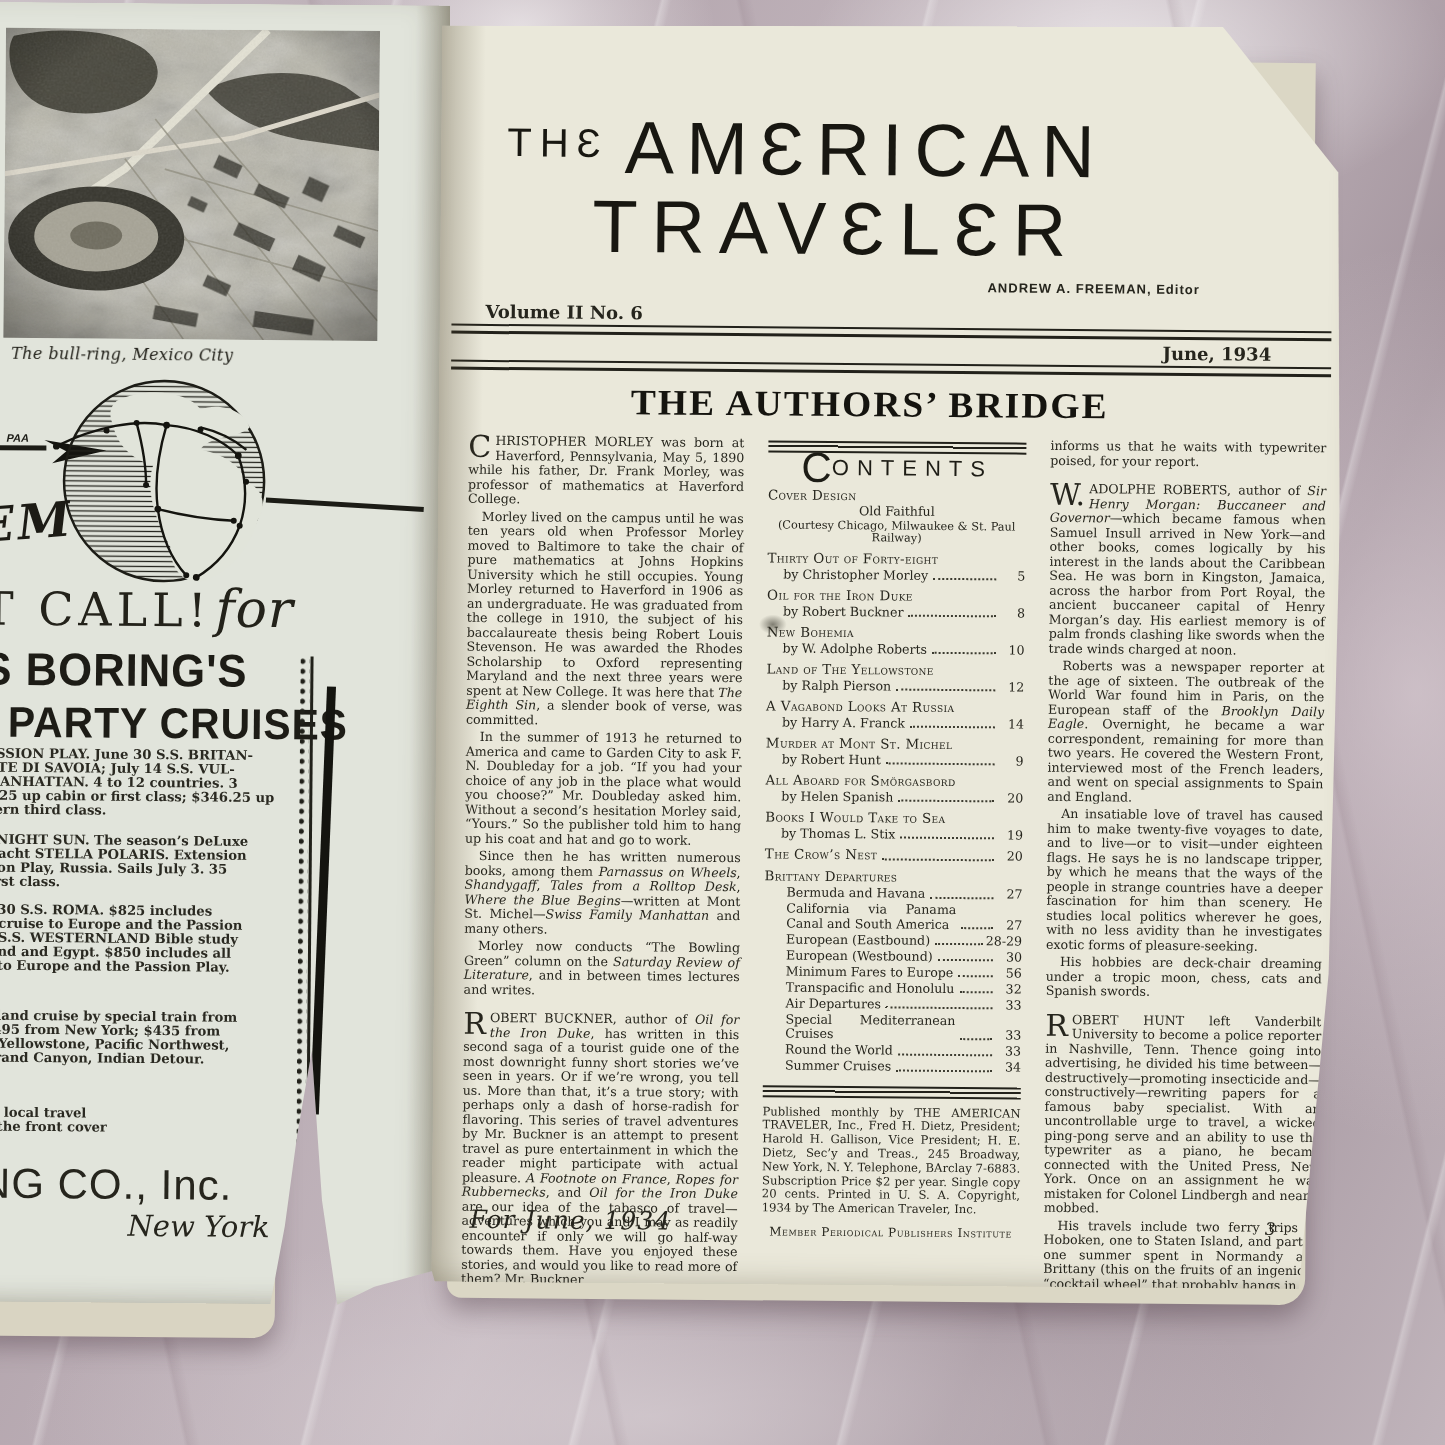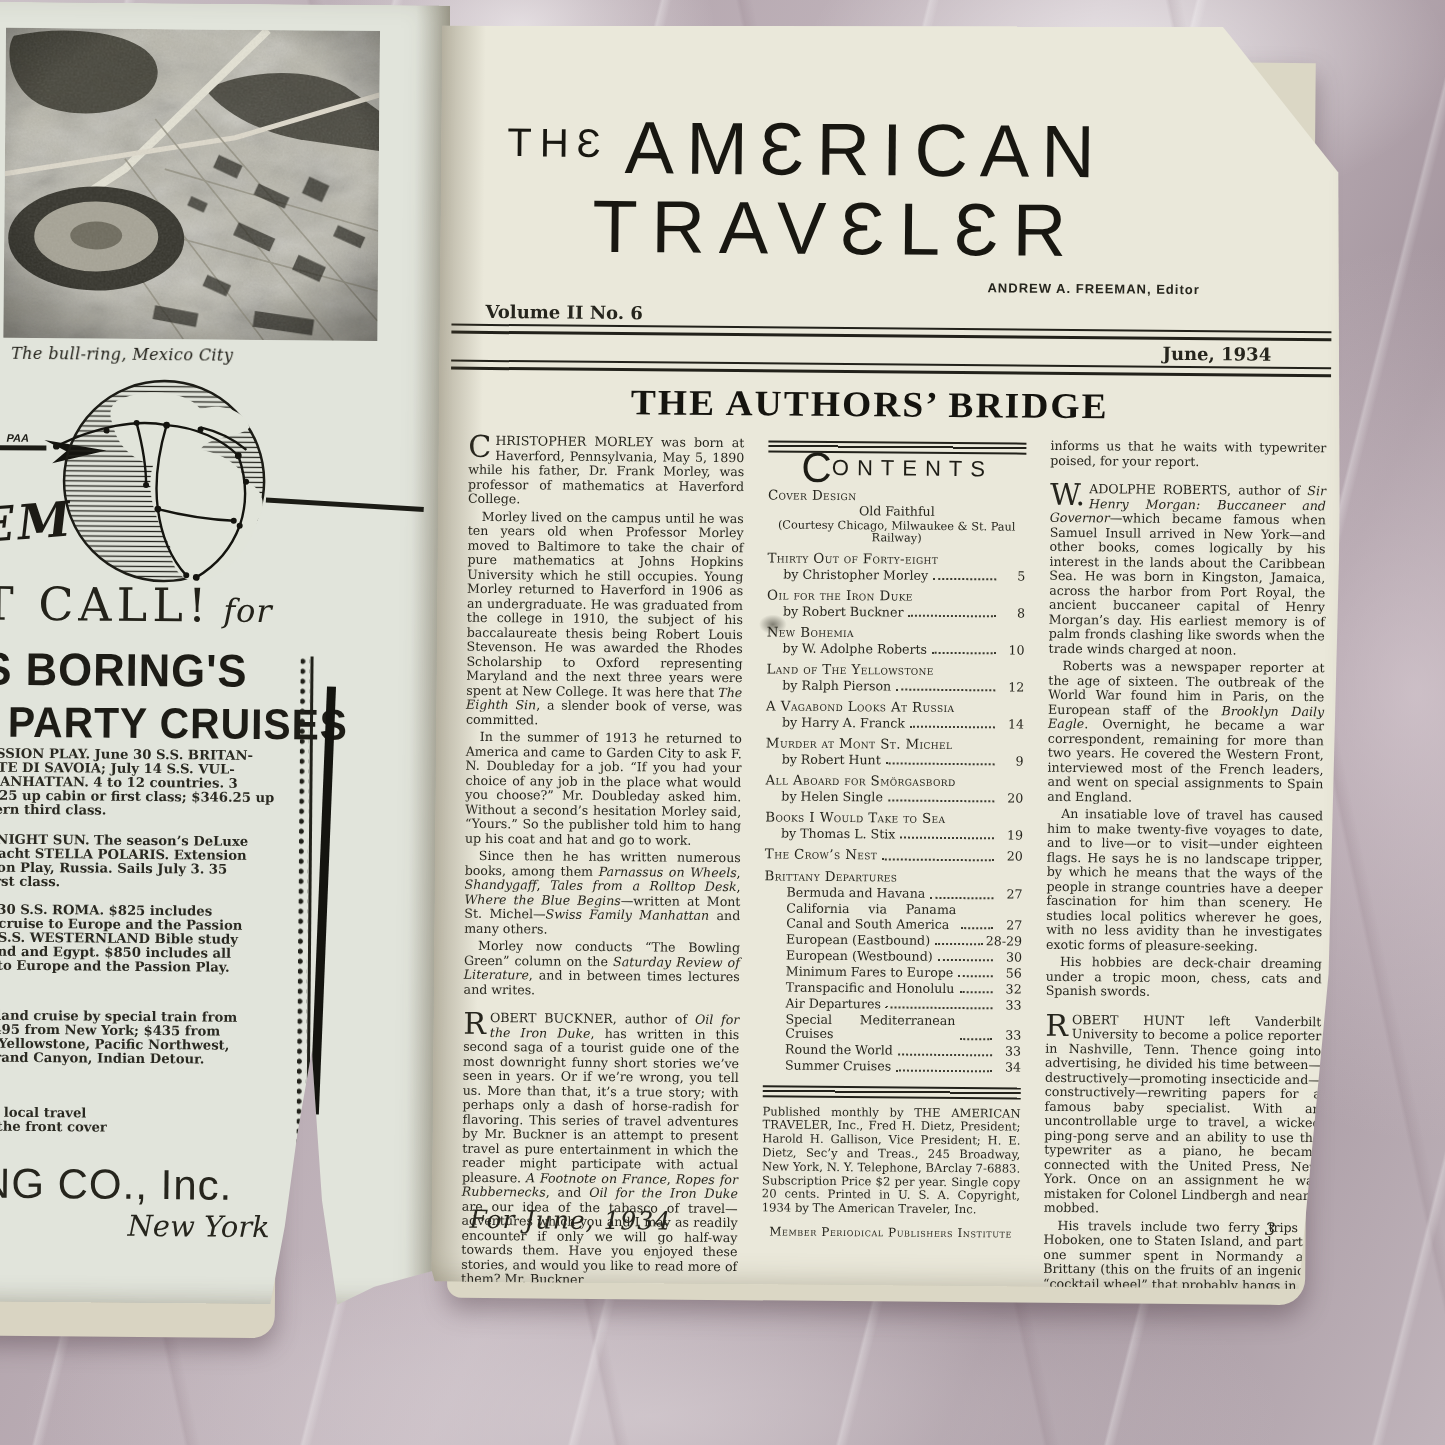--- a/index.html
+++ b/index.html
@@ -39,21 +39,21 @@
 
   
   .photo{position:absolute;left:18px;top:26px;width:374px;height:310px;overflow:hidden;}
   .photo svg{display:block;width:100%;height:100%;}
   .caption{position:absolute;left:26px;top:342px;font-style:italic;font-size:16px;letter-spacing:.4px;color:#22211a;}
   .globe{position:absolute;left:10px;top:366px;width:430px;height:228px;}
   .globe svg{display:block;width:100%;height:100%;}
   .em-word{position:absolute;left:-6px;top:492px;font-size:48px;font-weight:bold;font-style:italic;letter-spacing:3px;transform:rotate(-5deg);color:#1c1b15;}
   .hl1{position:absolute;left:0px;top:575px;width:330px;white-space:nowrap;color:#23221a;}
   .hl1 .big{font-size:46px;letter-spacing:5px;}
-  .hl1 .for{font-size:32px;font-style:italic;margin-left:12px;letter-spacing:1px;}
+  .hl1 .for{font-size:52px;font-style:italic;margin-left:4px;letter-spacing:1px;}
   .hl2{position:absolute;left:0px;top:640px;font-family:"Liberation Sans",sans-serif;font-weight:bold;font-size:46px;letter-spacing:1px;transform:scaleX(.95);transform-origin:left;color:#1d1c16;}
   .hl3{position:absolute;left:26px;top:696px;font-family:"Liberation Sans",sans-serif;font-weight:bold;font-size:43px;letter-spacing:1px;transform:scaleX(.95);transform-origin:left;color:#1d1c16;}
   .ad-para{position:absolute;left:4px;width:302px;font-size:13.2px;line-height:13.9px;font-weight:bold;color:#2a2921;}
   .ad-para.p1{top:745px;} .ad-para.p2{top:831px;} .ad-para.p3{top:901px;}
   .ad-para.p4{top:1007px;} .ad-para.p5{top:1104px;}
   .company{position:absolute;left:2px;top:1158px;width:340px;font-family:"Liberation Sans",sans-serif;font-size:42px;letter-spacing:1px;color:#26251d;}
   .company-city{position:absolute;left:150px;top:1206px;font-size:29px;font-style:italic;color:#26251d;}
   .ad-border{position:absolute;left:318px;top:652px;height:586px;display:flex;align-items:flex-start;}
   .scallops{width:9px;height:100%;background-image:radial-gradient(circle at 2.2px 5px, #21211a 2.2px, rgba(0,0,0,0) 3px);background-size:9px 10px;background-repeat:repeat-y;}
   .thinline{width:2.5px;height:100%;background:#21211a;margin-left:1px;}
@@ -382,21 +382,21 @@
               </div>
             </div>
 
             <div class="toc-entry">
               <div class="toc-trow">
                 <span class="toc-title">All Aboard for Smörgasbord</span>
 
               </div>
 
               <div class="toc-brow">
-                <span class="toc-by">by Helen Single</span>
+                <span class="toc-by">by Helen Spanish</span>
                 <span class="leader"></span>
                 <span class="toc-pg">20</span>
               </div>
             </div>
 
             <div class="toc-entry">
               <div class="toc-trow">
                 <span class="toc-title">Books I Would Take to Sea</span>
 
               </div>

